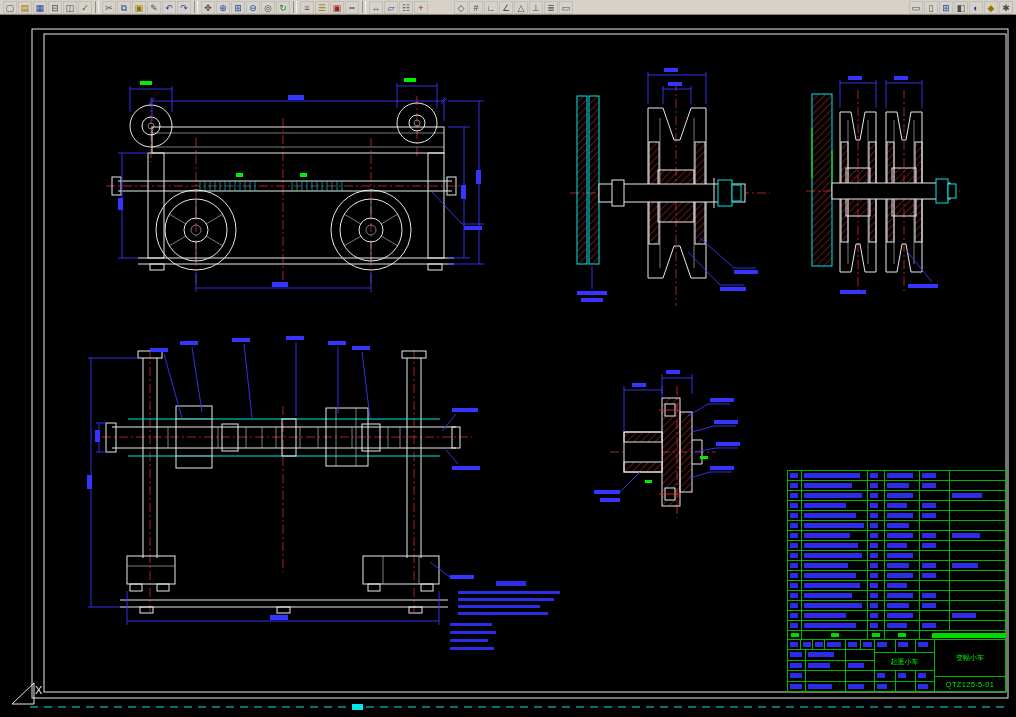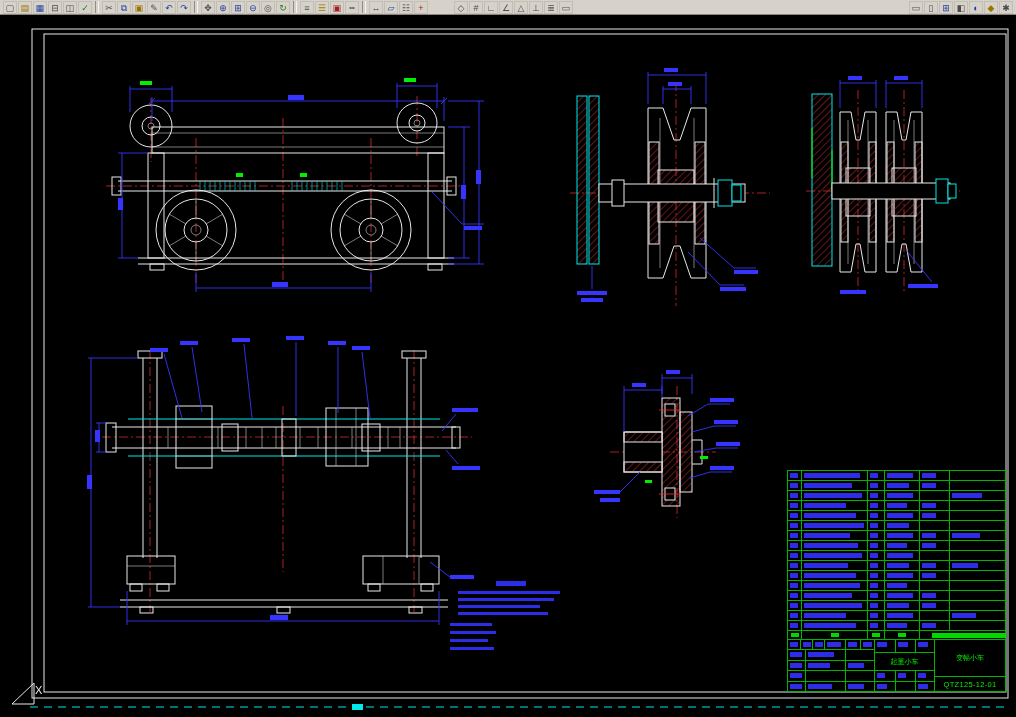--- a/index.html
+++ b/index.html
@@ -734,21 +734,21 @@
               </div>
               <div class="pcell bl" style="width: 20px;"></div>
               <div class="pcell bl" style="width: 20px;">
                 <div class="pbar" style="width: 10px;"></div>
               </div>
             </div>
           </div>
       </div>
       <div id="rz">
         <div id="rz-name" class="gtext">变幅小车</div>
-        <div id="rz-num" class="gtext">QTZ125-12-01</div>
+        <div id="rz-num" class="gtext">QTZ125-5-01</div>
       </div>
     </div>
   </div>
 
   <div id="ucsx">X</div>
 </div>
 
 <div id="toolbar">
     <div class="tgroup">
       <div class="ticon" style="color: rgb(74, 74, 74);">▢</div>

